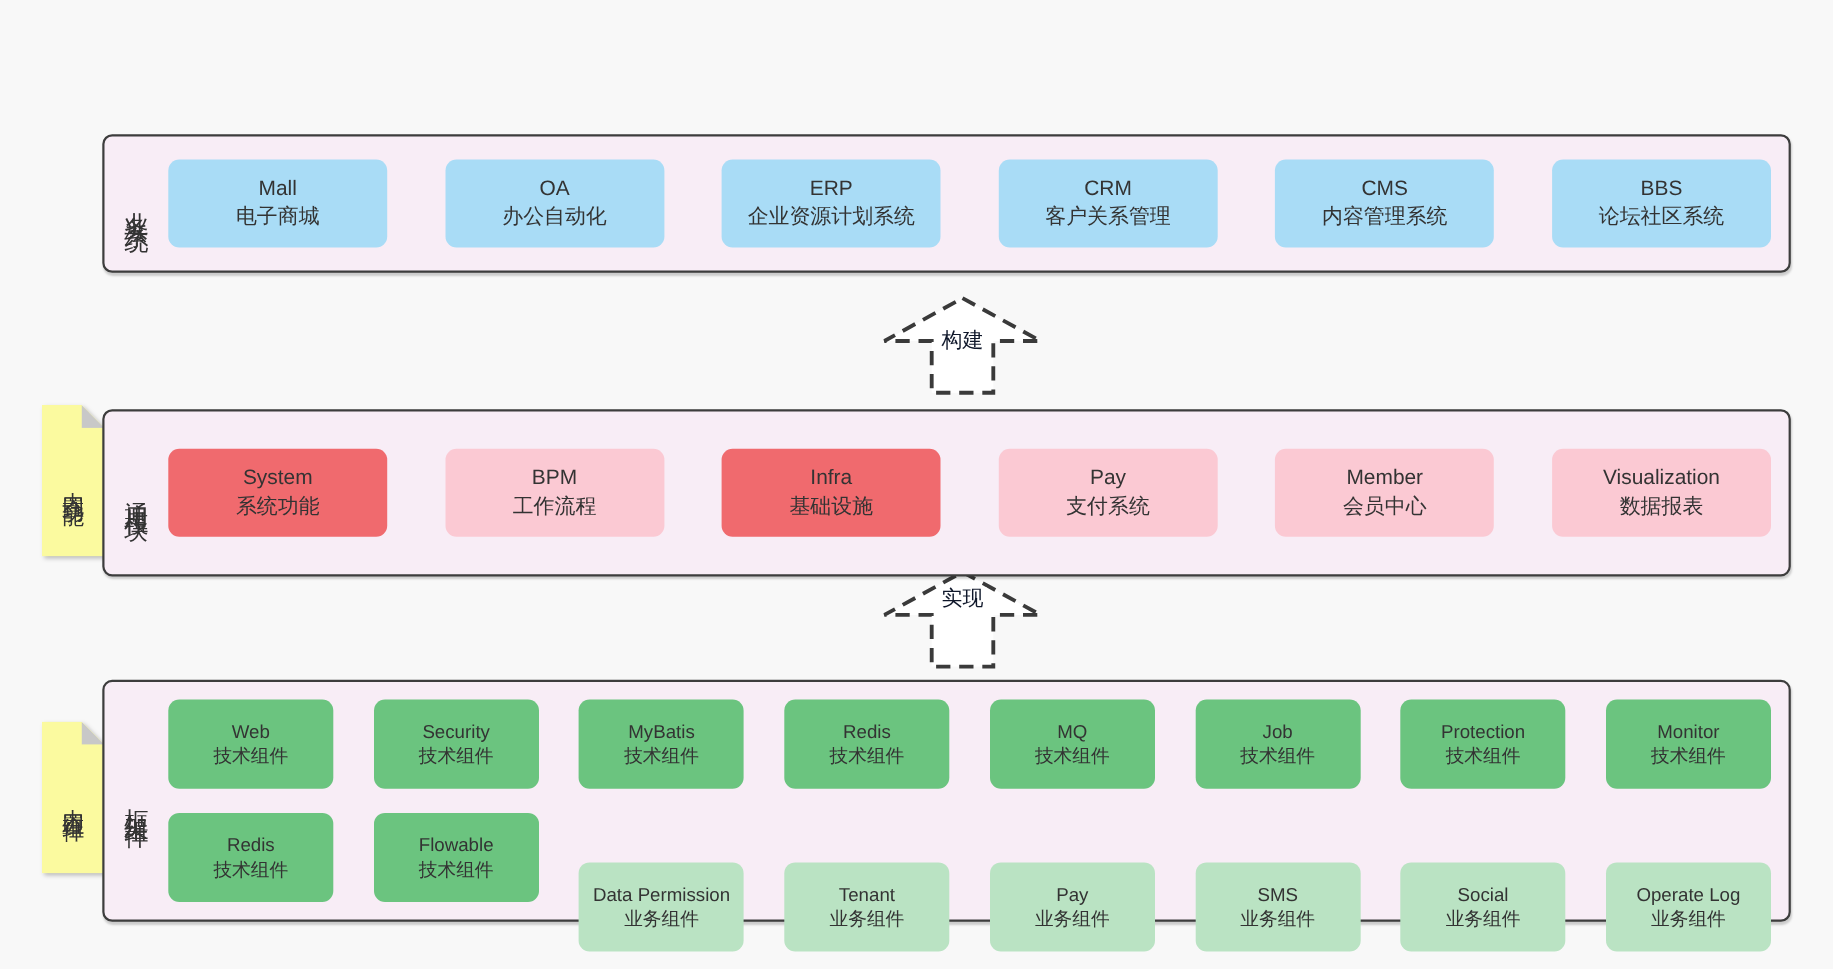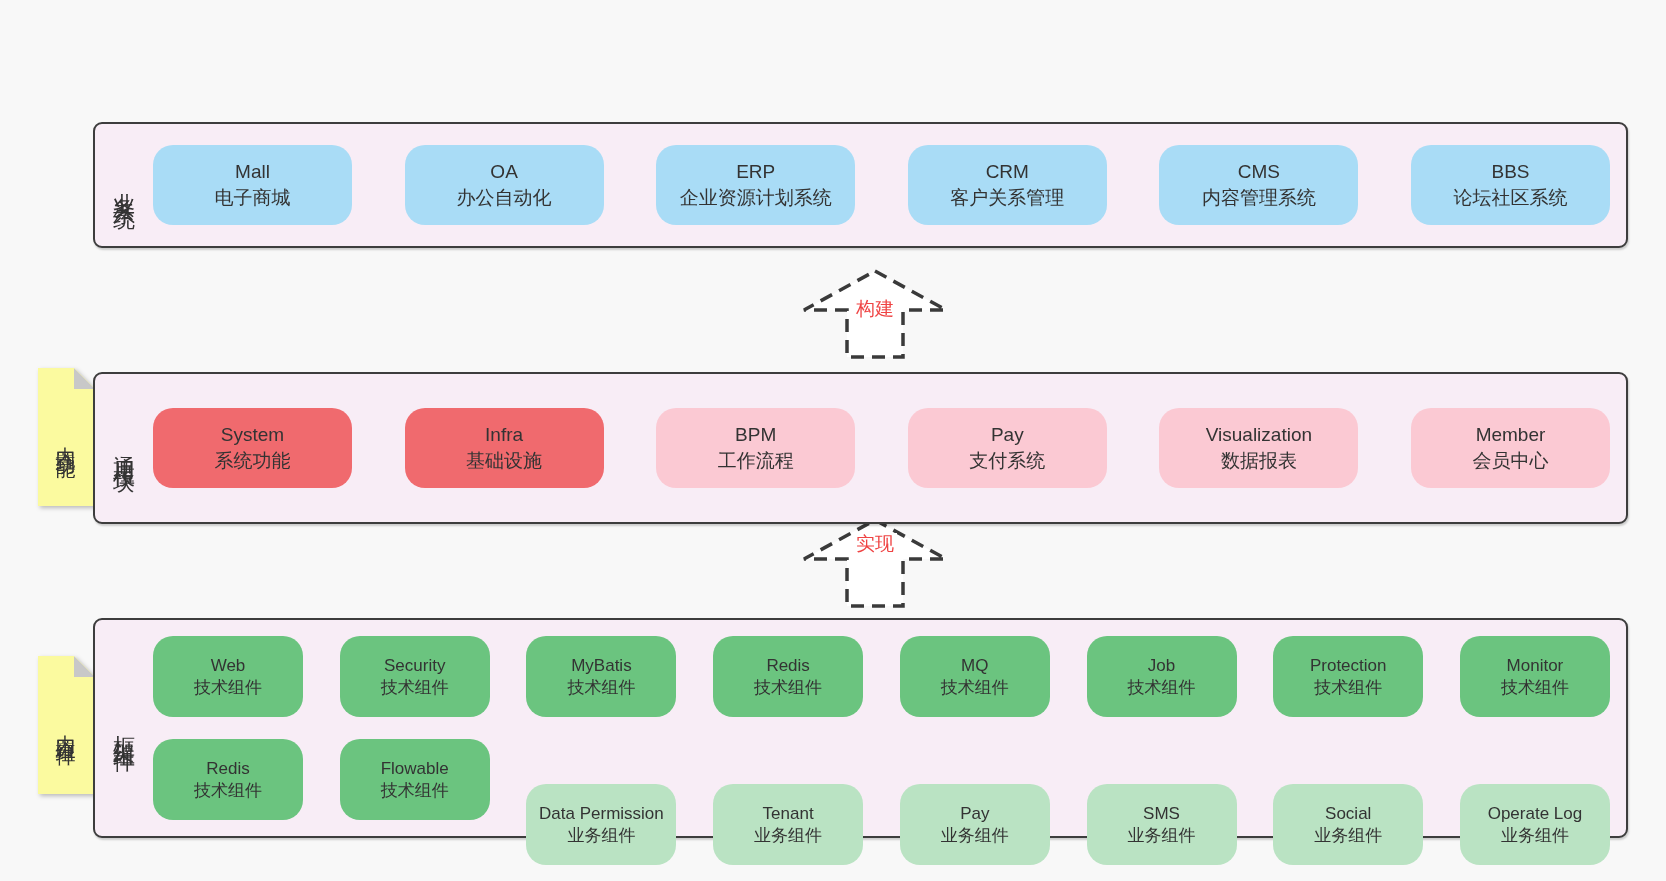--- a/index.html
+++ b/index.html
@@ -26,21 +26,21 @@
   .boxes{
     flex:1;display:flex;align-items:center;justify-content:space-between;
     padding:0 16px 0 0;
   }
   .boxes-grid{
     flex:1;display:grid;grid-template-columns:repeat(8,150px);
     grid-auto-rows:81px;justify-content:space-between;align-content:center;
     row-gap:22px;padding:0 16px 0 0;
   }
   .box{
-    width:199px;height:80px;border-radius:20px;flex:none;
+    width:199px;height:80px;border-radius:10px;flex:none;
     display:flex;flex-direction:column;align-items:center;justify-content:center;
     text-align:center;font-size:19px;line-height:1.38;color:#333;
   }
   .box.sm{width:150px;height:81px;font-size:17px;line-height:1.28;}
   .blue{background:#a9dcf6;}
   .red{background:#f06a6e;}
   .pink{background:#fbc9d3;}
   .green{background:#6bc47f;}
   .lightgreen{background:#bae3c3;margin-top:45px;}
   .sticky-wrap{
@@ -60,21 +60,21 @@
   .sticky-label{
     position:absolute;inset:0;display:flex;align-items:center;justify-content:center;
     writing-mode:vertical-rl;text-orientation:upright;
     font-size:20px;letter-spacing:4px;color:#333;padding-top:4px;box-sizing:border-box;
   }
   .arrow{position:absolute;width:150px;height:92px;left:800px;z-index:1;}
   .arrow.a1{top:268px;}
   .arrow.a2{top:517px;}
   .arrow-label{
     position:absolute;left:800px;width:150px;text-align:center;z-index:3;
-    font-size:19px;color:#ef4444;
+    font-size:19px;color:#0f172a;
   }
   .arrow-label span{background:#ffffff;padding:0 3px;}
   .arrow-label.l1{top:296px;}
   .arrow-label.l2{top:531px;}
 </style>
 </head>
 <body>
 
 <div class="sticky-wrap s1">
   <div class="sticky">
@@ -125,39 +125,39 @@
 </svg>
 <div class="arrow-label l1"><span>构建</span></div>
 
 <div class="band band-2">
   <div class="band-label">通用模块</div>
   <div class="boxes">
     <div class="box red">
       <div>System</div>
       <div>系统功能</div>
     </div>
+    <div class="box pink">
+      <div>BPM</div>
+      <div>工作流程</div>
+    </div>
     <div class="box red">
       <div>Infra</div>
       <div>基础设施</div>
     </div>
     <div class="box pink">
-      <div>BPM</div>
-      <div>工作流程</div>
-    </div>
-    <div class="box pink">
       <div>Pay</div>
       <div>支付系统</div>
     </div>
     <div class="box pink">
+      <div>Member</div>
+      <div>会员中心</div>
+    </div>
+    <div class="box pink">
       <div>Visualization</div>
       <div>数据报表</div>
-    </div>
-    <div class="box pink">
-      <div>Member</div>
-      <div>会员中心</div>
     </div>
   </div>
 </div>
 
 <svg class="arrow a2" viewBox="0 0 150 92">
   <path d="M75 3 L146 42 L103 42 L103 89 L47 89 L47 42 L4 42 Z" fill="#ffffff" stroke="#3a3a3a" stroke-width="3.5" stroke-dasharray="13 8"></path>
 </svg>
 <div class="arrow-label l2"><span>实现</span></div>
 
 <div class="band band-3">

